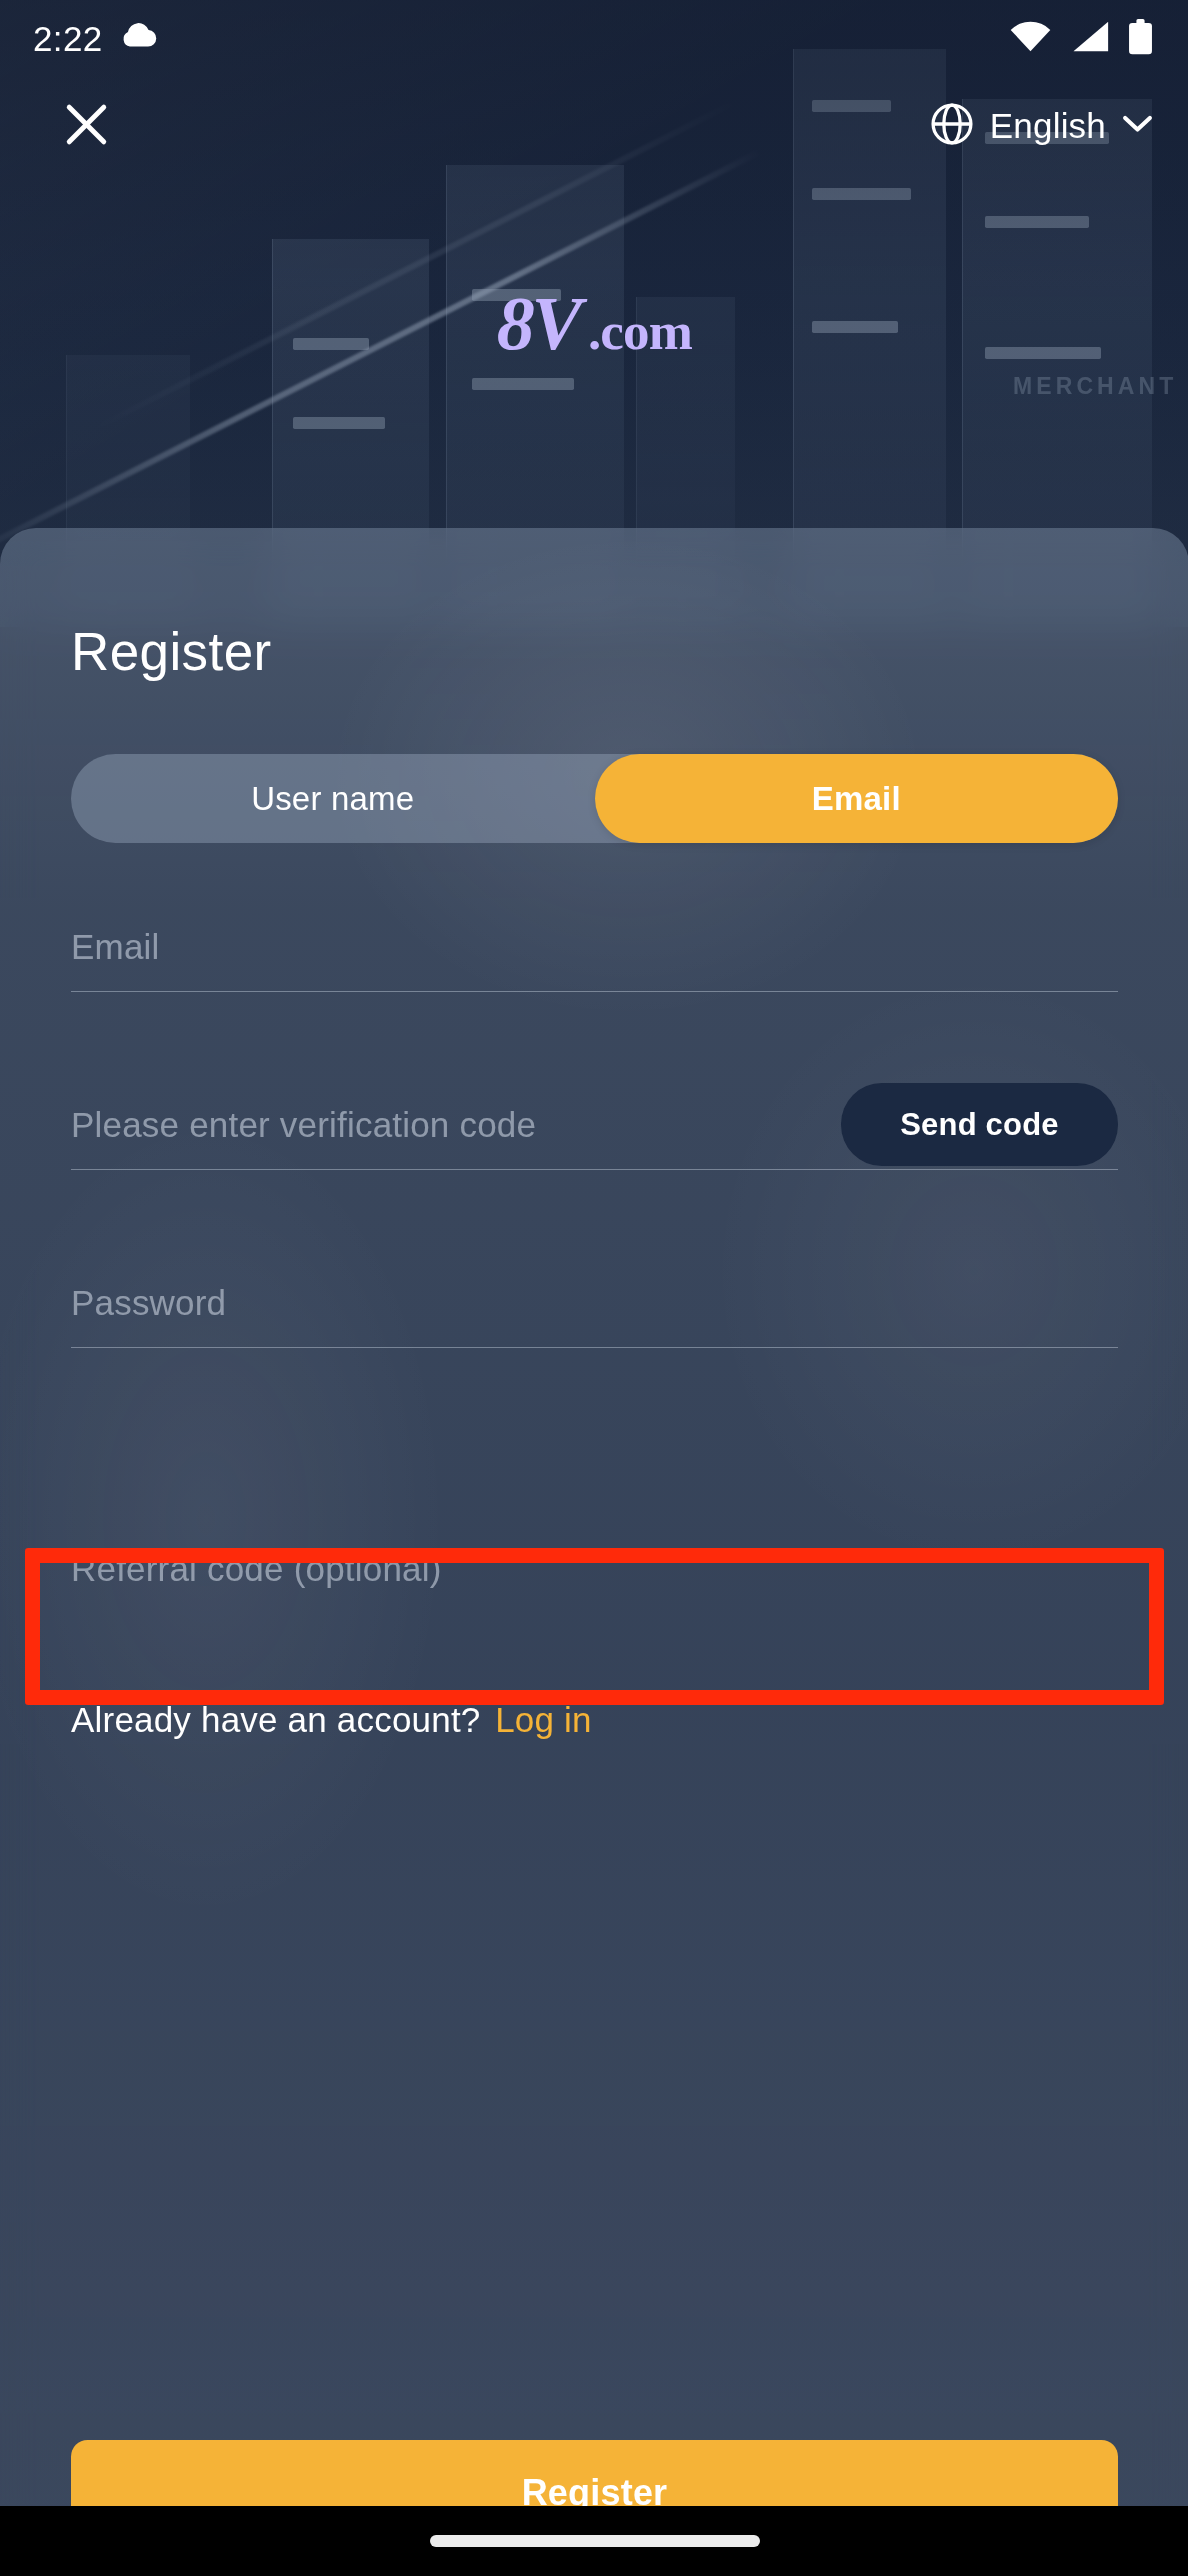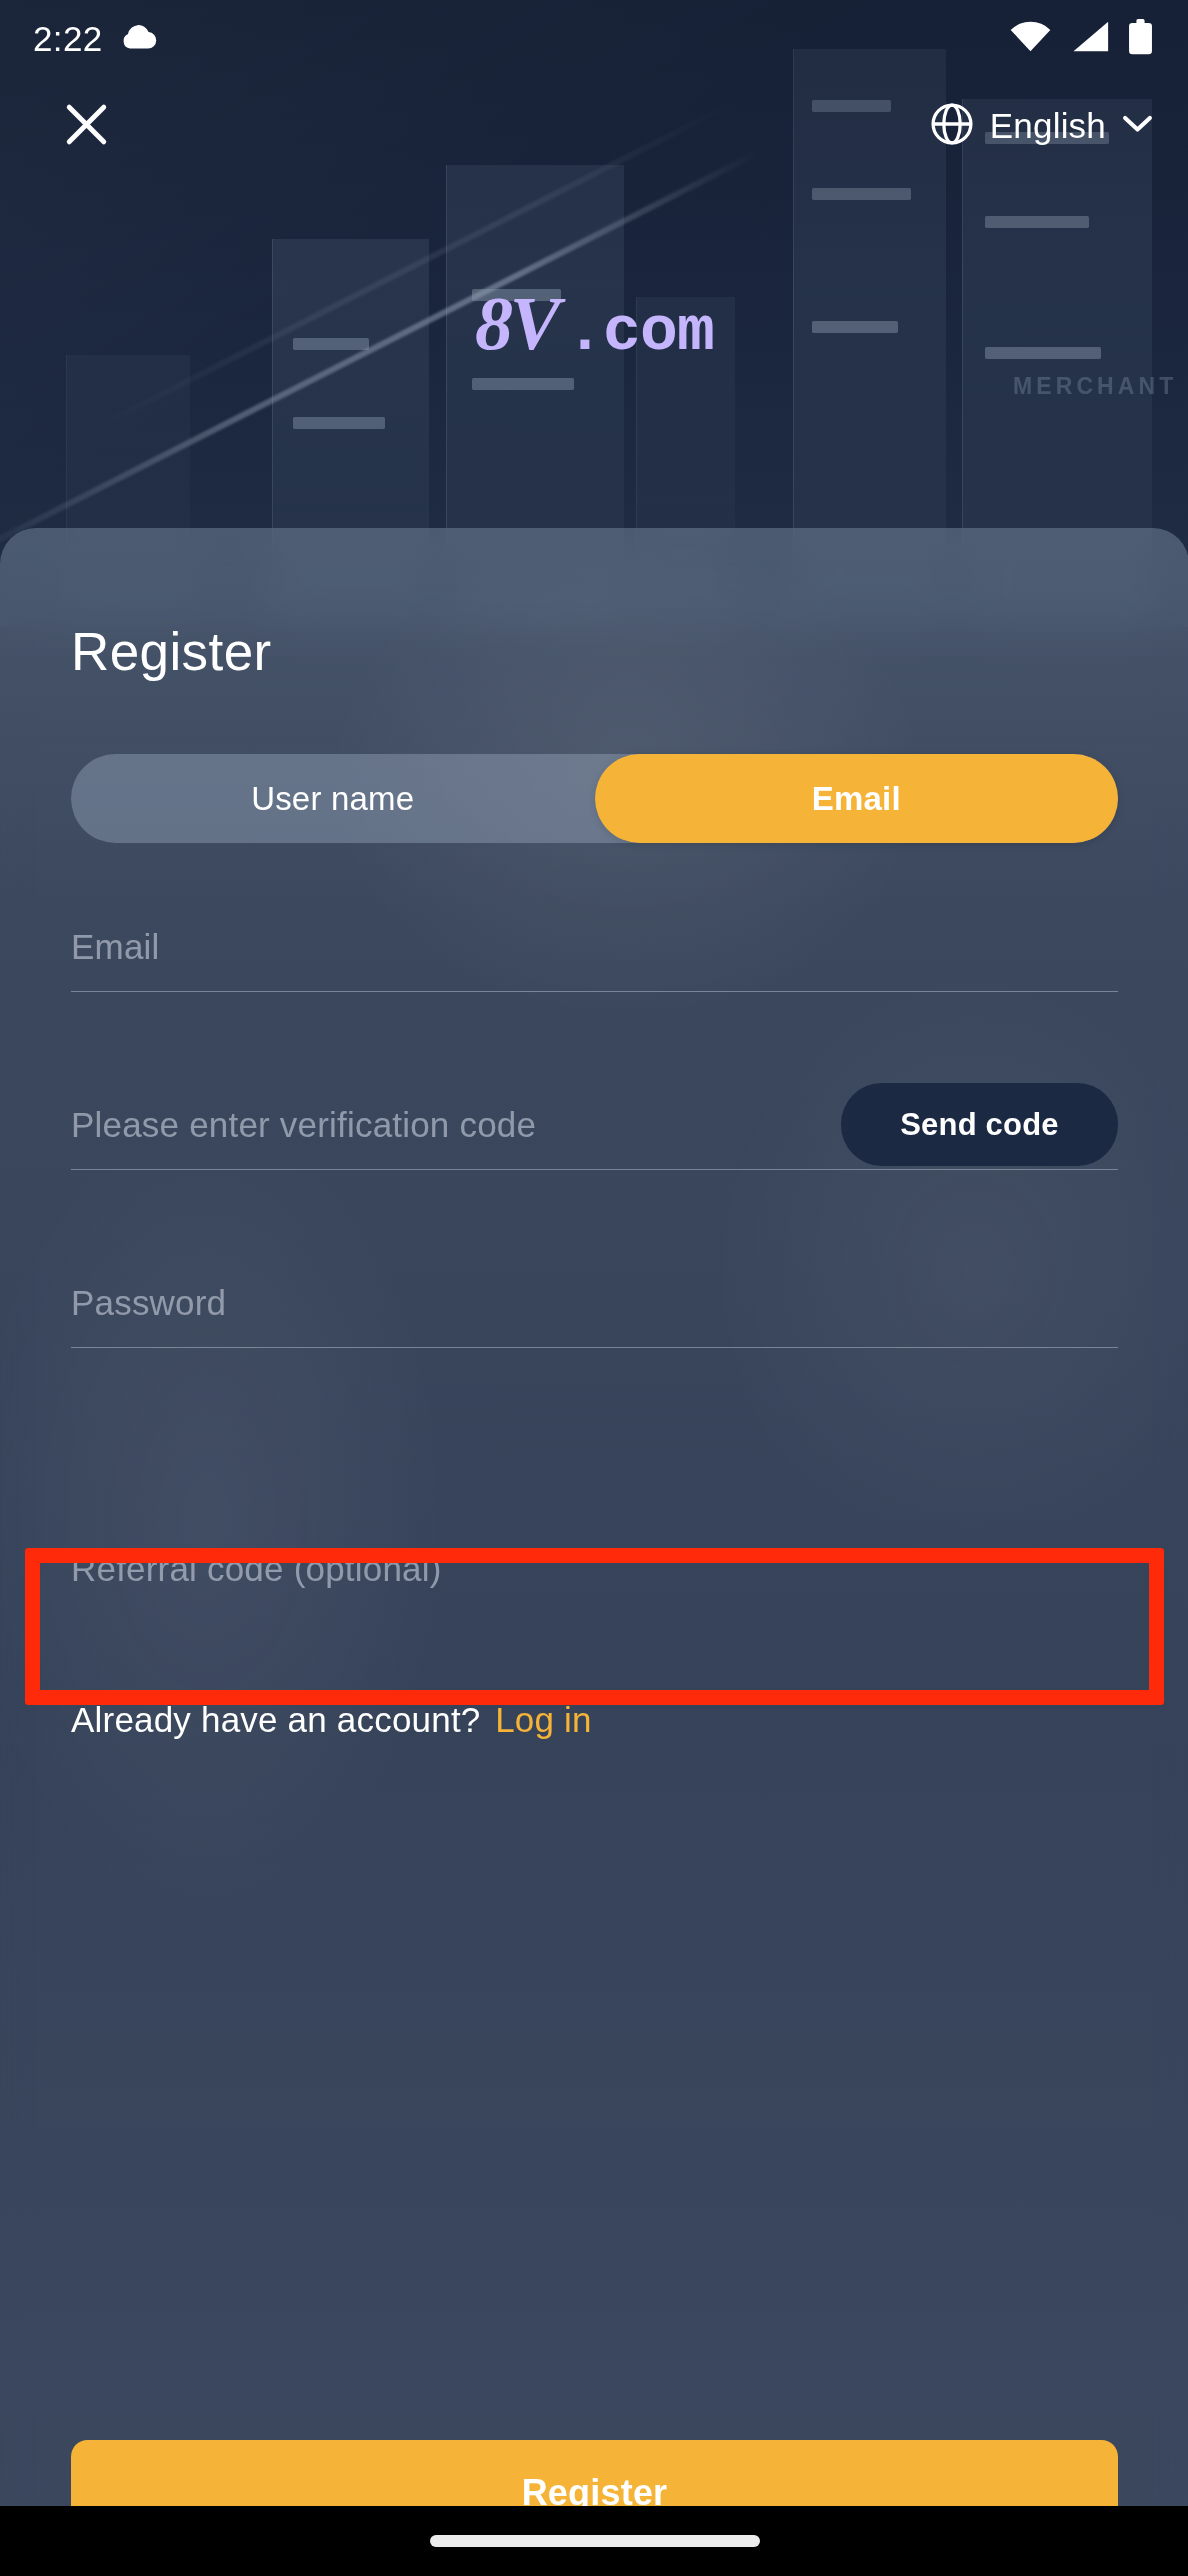--- a/index.html
+++ b/index.html
@@ -77,21 +77,21 @@
 
   
   .statusbar {
     position:absolute; top:0; left:0;
     width:1189px; height:76px;
     display:flex; align-items:center;
     justify-content:space-between;
     padding:0 36px 0 33px;
     z-index:40;
   }
-  .sb-left { display:flex; align-items:center; gap:16.5px; }
+  .sb-left { display:flex; gap:16.5px; }
   .sb-time {
     color:#fff; font-size:35px; font-weight:400;
     letter-spacing:0.4px; line-height:1;
   }
   .sb-right { display:flex; align-items:center; gap:18px; }
 
   
   .topnav {
     position:absolute; top:76px; left:5px;
     width:1189px; height:99px;
@@ -122,21 +122,21 @@
   .logo {
     font-size:71px;
     font-weight:700;
     color:#c4b5fd;
     letter-spacing:-0.8px;
     font-family:"Liberation Serif", serif;
     line-height:1;
     display:flex; align-items:baseline;
   }
   .logo .mark { font-style:italic; font-weight:700; font-size:76px; letter-spacing:-3.3px; }
-  .logo .dotcom { font-size:63px; font-weight:700; font-family:Liberation Mono, monospace; margin-left:9px; }
+  .logo .dotcom { font-size:53px; font-weight:700; font-family:Liberation Serif, serif; margin-left:9px; }
 
   
   .card {
     position:absolute;
     left:0; top:528px;
     width:1189px; height:2124px;
     background:linear-gradient(180deg, rgba(128,145,168,.46) 0%, rgba(110,128,152,.40) 18%, rgba(96,114,140,.40) 55%, rgba(104,120,144,.44) 100%);
     border-radius:36px 36px 0 0;
     backdrop-filter:blur(18px);
     -webkit-backdrop-filter:blur(18px);

